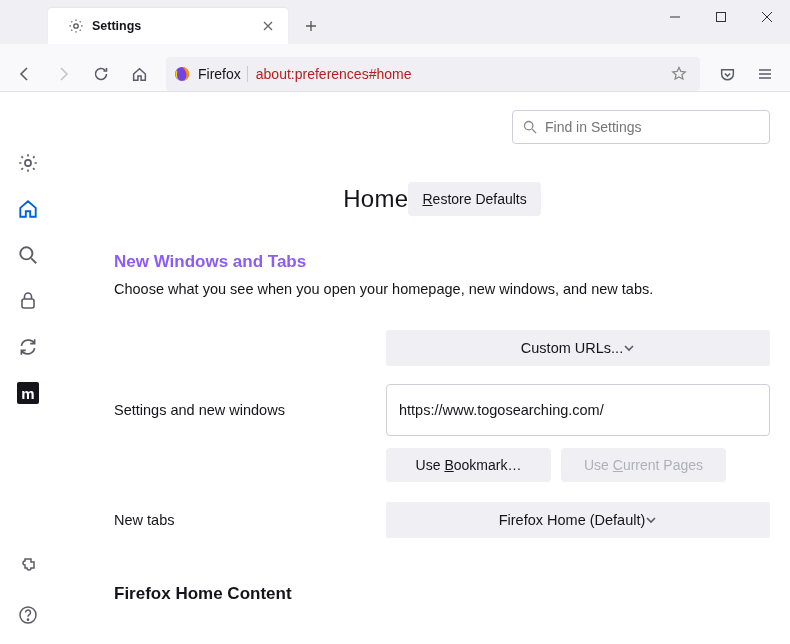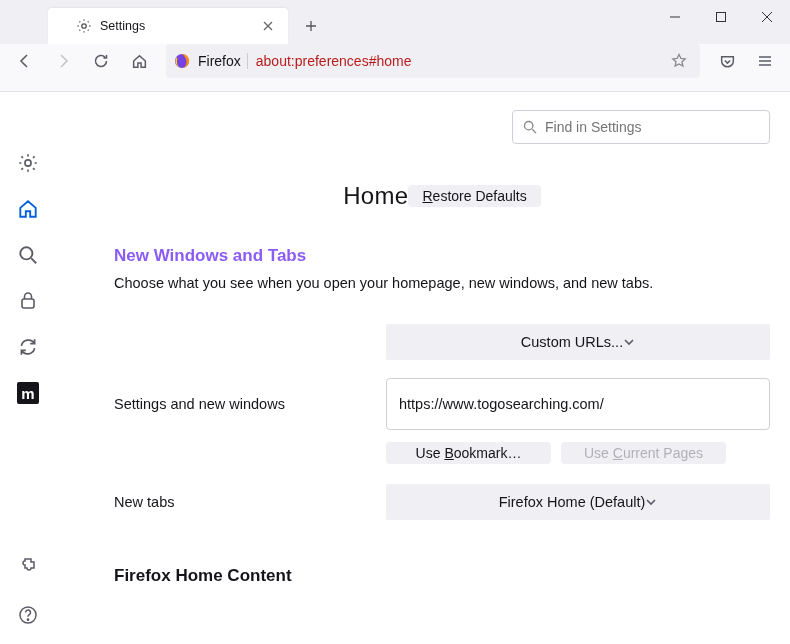--- a/index.html
+++ b/index.html
@@ -5,28 +5,28 @@
 * { box-sizing: border-box; margin: 0; padding: 0; font-family: "Segoe UI", Arial, sans-serif; }
 body { width: 790px; height: 644px; background: #fff; overflow: hidden; position: relative; }
 
 
 .winctl { position: absolute; top: 0; right: 0; height: 34px; display: flex; }
 .winbtn { width: 46px; height: 34px; display: flex; align-items: center; justify-content: center; color: #333; font-size: 12px; }
 .winbtn svg { width: 10px; height: 10px; }
 
 
 .tabbar { height: 44px; background: #f0f0f4; display: flex; align-items: flex-end; padding-left: 48px; }
-.tab { display: flex; align-items: center; height: 36px; background: #fff; border-radius: 4px 4px 0 0; padding: 0 10px 0 28px; min-width: 240px; position: relative; box-shadow: 0 -1px 2px rgba(0,0,0,0.05); }
+.tab { display: flex; align-items: center; height: 36px; background: #fff; border-radius: 4px 4px 0 0; padding: 0 10px 0 20px; min-width: 240px; position: relative; box-shadow: 0 -1px 2px rgba(0,0,0,0.05); font-weight: bold; }
 .tab-icon { width: 16px; height: 16px; margin-right: 8px; color: #555; }
 .tab-title { flex: 1; font-size: 12.5px; color: #15141a; }
 .tab-close { width: 20px; height: 20px; display:flex; align-items:center; justify-content:center; color:#666; border-radius:3px; }
 .newtab { width: 30px; height: 30px; margin-left: 8px; display:flex; align-items:center; justify-content:center; color:#555; border-radius:4px; margin-bottom:3px; }
 
 
-.toolbar { height: 48px; display: flex; align-items: flex-start; padding: 0 8px; gap: 4px; background:#f9f9fb; border-bottom:1px solid #e0e0e6; }
+.toolbar { height: 48px; display: flex; align-items: flex-end; padding: 0 8px; gap: 4px; background:#f9f9fb; border-bottom:1px solid #e0e0e6; }
 .tool { width: 34px; height: 34px; display:flex; align-items:center; justify-content:center; color:#5b5b66; border-radius:4px; }
 .tool.disabled { color: #c4c4c9; }
 .urlbar { flex:1; height: 34px; background:#f0f0f4; border-radius:4px; display:flex; align-items:center; padding:0 8px; margin:0 6px; }
 .urlbar-icon { width:16px; height:16px; margin-right:8px; }
 .urlbar .context { font-size: 14px; color:#15141a; margin-right: 6px; }
 .urlbar .sep { width:1px; height:16px; background:#ccc; margin-right:8px; }
 .urlbar .addr { font-size:14px; color:#b91c1c; flex:1; }
 .urlbar .star { width:26px; height:26px; display:flex; align-items:center; justify-content:center; color:#888; }
 
 
@@ -37,21 +37,21 @@
 .side-icon.m { background:#15141a; color:#fff; width:22px; height:22px; font-weight:bold; font-size:15px; border-radius:2px; }
 
 .main { flex:1; padding: 18px 20px 0 58px; position:relative; }
 .search-wrap { display:flex; justify-content:flex-end; }
 .search { width: 258px; height: 34px; border:1px solid #cfcfd8; border-radius:4px; display:flex; align-items:center; padding:0 10px; gap:8px; }
 .search input { border:none; outline:none; font-size:14px; flex:1; background:transparent; }
 .search-ico { color:#888; width:14px; height:14px; }
 
 .headrow { display:flex; align-items:center; justify-content:center; margin-top: 38px; }
 .h1 { font-size: 24px; font-weight: 500; color:#15141a; letter-spacing:0.3px; }
-.btn { height:22px; padding:0 14px; background:#f0f0f4; border:none; border-radius:4px; font-size:14px; color:#15141a; display:inline-flex; align-items:center; justify-content:center; cursor:pointer; }
+.btn { height:34px; padding:0 14px; background:#f0f0f4; border:none; border-radius:4px; font-size:14px; color:#15141a; display:inline-flex; align-items:center; justify-content:center; cursor:pointer; }
 .btn .ul { text-decoration: underline; text-decoration-thickness:1px; }
 .btn.disabled { color:#b0b0b8; cursor:default; }
 
 .h2 { font-size: 17px; font-weight:600; color:#8b5cf6; margin-top: 36px; }
 .desc { font-size: 14.5px; color:#15141a; margin-top: 8px; line-height:1.35; }
 
 .row { display:flex; align-items:center; margin-top: 18px; gap: 12px; }
 .row-label { width: 260px; font-size:14.5px; color:#15141a; }
 .select { flex:1; height:36px; background:#f0f0f4; border-radius:2px; display:flex; align-items:center; justify-content:center; padding:8px 14px; font-size:14.5px; color:#15141a; }
 .chev { color:#5b5b66; }

